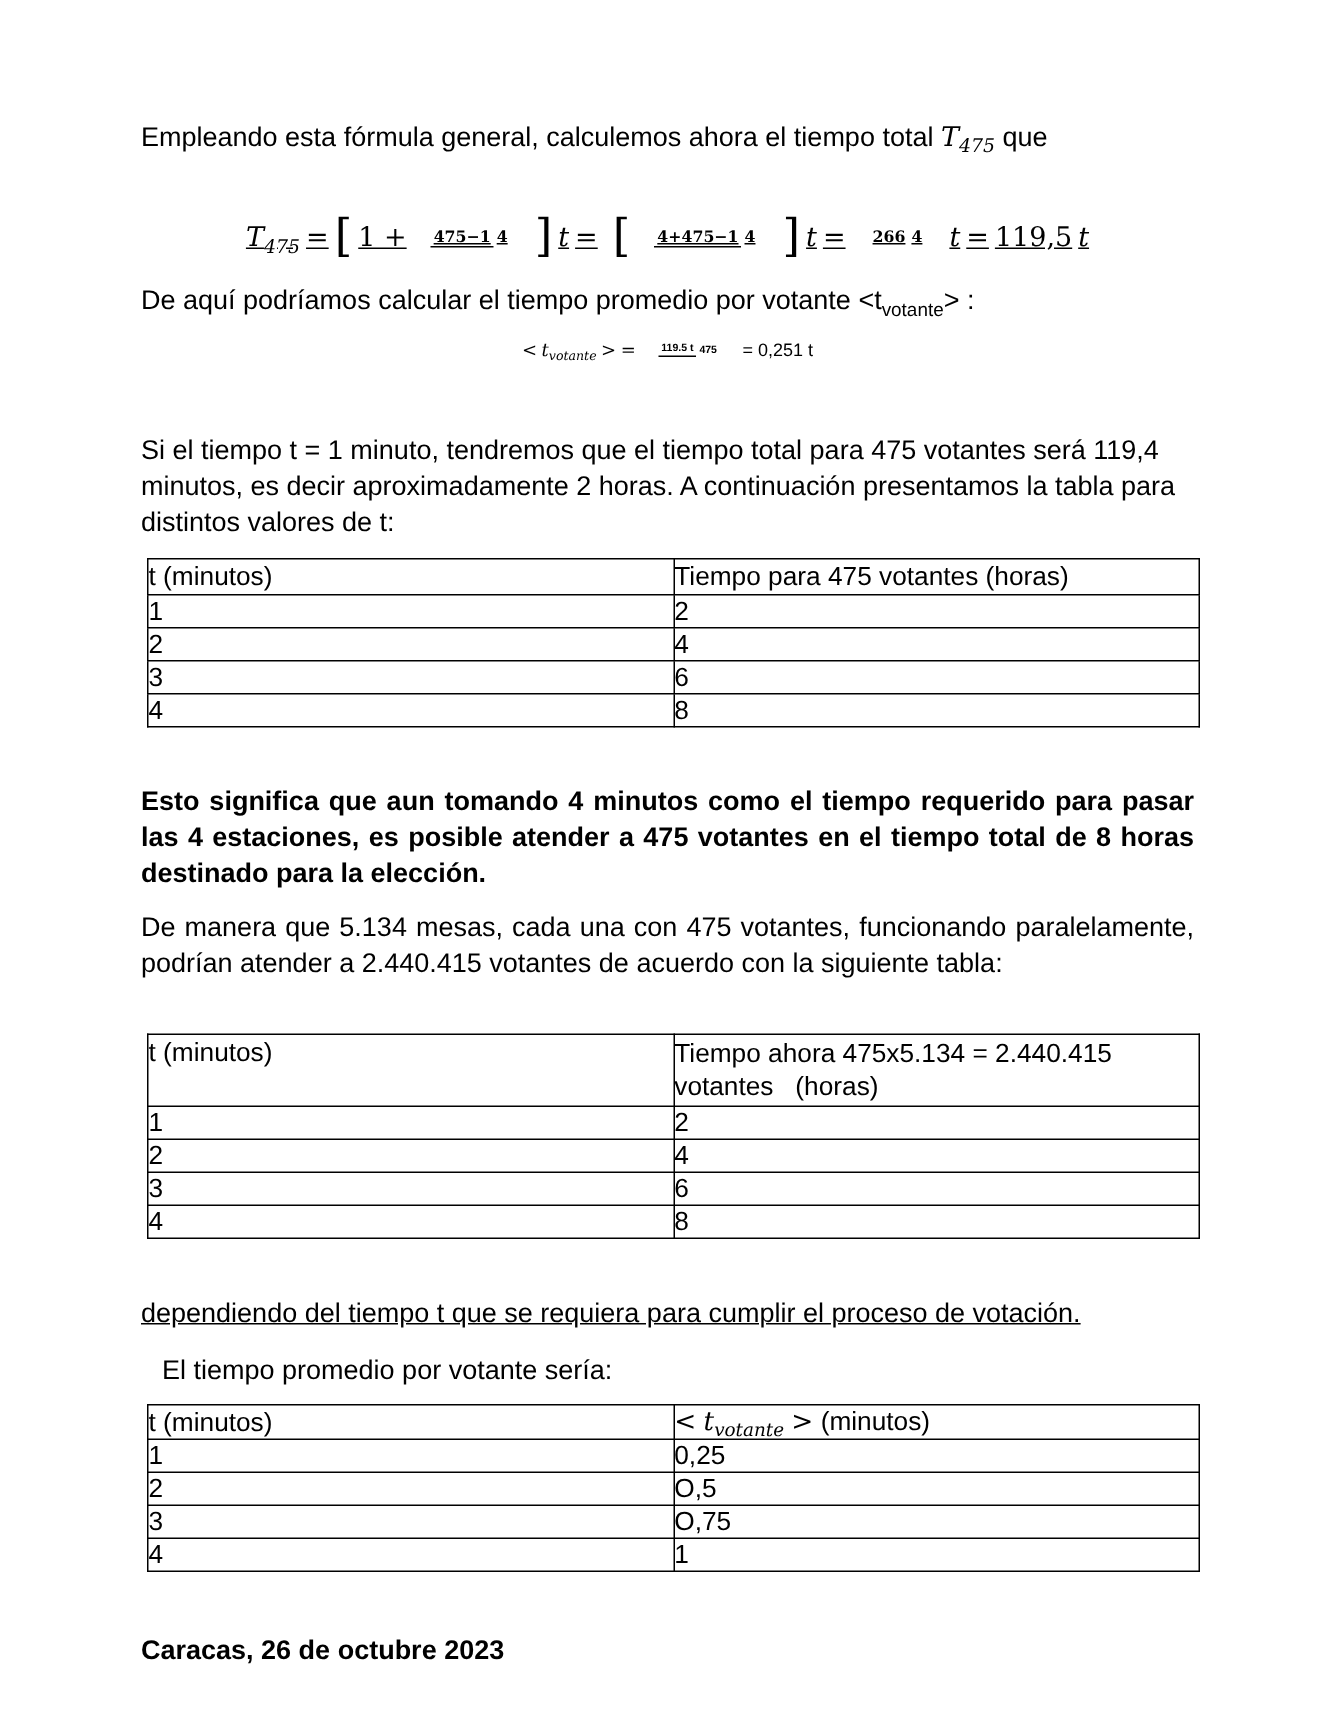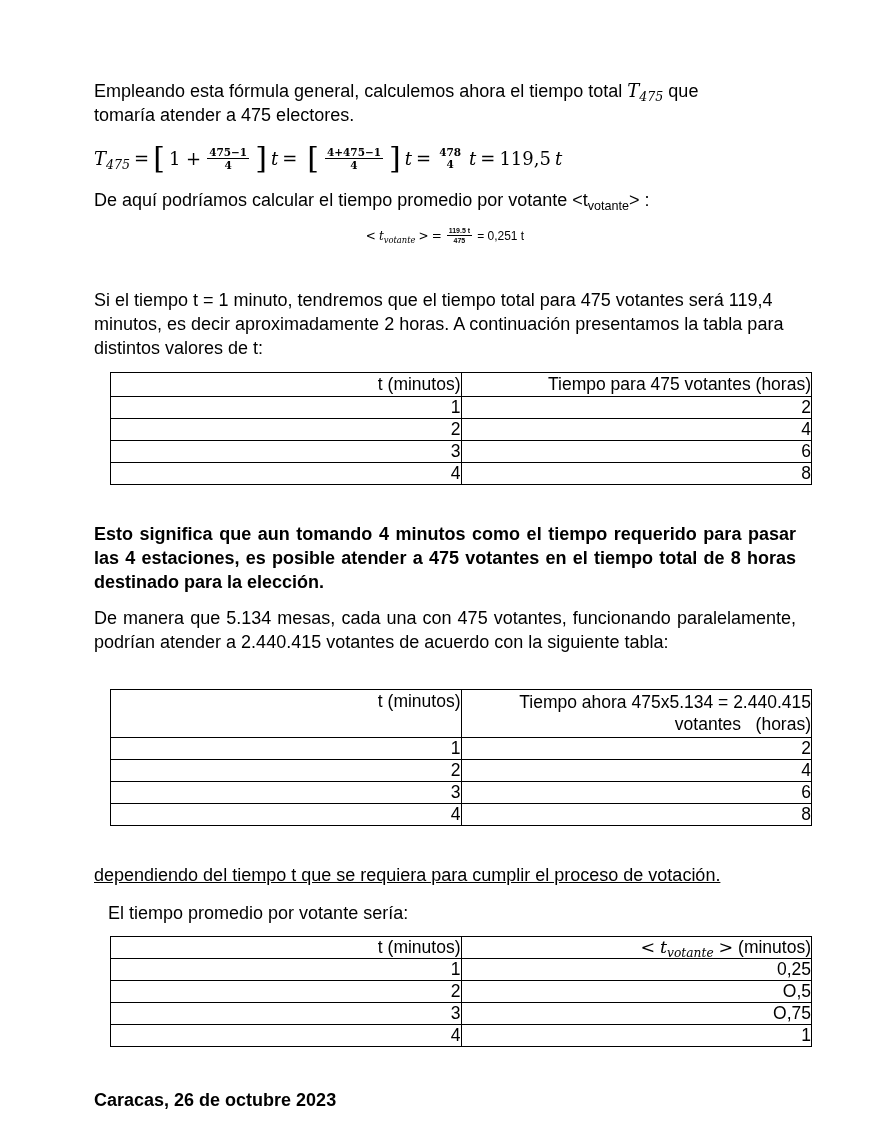--- a/index.html
+++ b/index.html
@@ -11,45 +11,44 @@
     .p { font-size: 18px; line-height: 24px; margin: 0; }
     .math { font-family: "DejaVu Serif", serif; font-style: italic; }
     .mathup { font-family: "DejaVu Serif", serif; }
     sub { font-size: 70%; vertical-align: -0.35em; line-height: 0; }
     .abs { position: absolute; }
     .justify { text-align: justify; text-align-last: left; }
     .bold { font-weight: bold; }
     .formula-main {
       position: absolute; top: 138px; left: 0; width: 702px; text-align: center;
       font-family: "DejaVu Serif", serif; font-size: 18px; height: 40px;
-      display: flex; align-items: center; gap: 4px;
+      display: flex; justify-content: center; align-items: center; gap: 4px; text-decoration: underline;
     }
-    .frac { display: inline-flex; flex-direction: column; align-items: center; vertical-align: middle; font-size: 10.5px; font-weight: bold; line-height: 12px; margin: 0 2px; }
+    .frac { display: inline-flex; flex-direction: row; align-items: center; vertical-align: middle; font-size: 10.5px; font-weight: bold; line-height: 12px; margin: 0 12px; }
     .frac .num { border-bottom: 1px solid #000; padding: 0 2px; }
     .frac .den { padding: 0 2px; }
     .bracket { font-size: 30px; line-height: 30px; font-weight: 300; }
     .formula-small {
       position: absolute; top: 226px; left: 0; width: 702px; text-align: center;
       font-size: 12px; display: flex; justify-content: center; align-items: center; gap: 3px;
     }
     .formula-small .frac { font-size: 7px; line-height: 9px; }
     table.t {
-      position: absolute; left: 16px; width: 702px; border-collapse: collapse;
-      font-size: 17.5px; text-align: right; padding-left: 13px;
+      position: absolute; left: 4px; width: 702px; border-collapse: collapse;
+      font-size: 17.5px; text-align: left; padding-left: 13px;
     }
     table.t td { border: 1px solid #000; padding: 0; height: 21px; line-height: 21px; width: 50%; }
   </style>
 </head>
 <body>
 
 <div class="page">
 
   <p class="p abs" style="top:79px; left:0; width:702px;">
     <span>Empleando esta fórmula general, calculemos ahora el tiempo total </span><span class="math"><span>T</span><sub>475</sub></span><span> que</span><br>
-    <span>tomaría atender a 475 electores.</span>
   </p>
 
   <div class="formula-main">
     <span class="math"><span>T</span><sub>475</sub></span>
     <span>=</span>
     <span class="bracket">[</span>
     <span>1 +</span>
     <span class="frac">
         <span class="num">475−1</span>
         <span class="den">4</span>
@@ -59,21 +58,21 @@
     <span>=</span>
     <span class="bracket" style="margin-left:6px;">[</span>
     <span class="frac">
         <span class="num">4+475−1</span>
         <span class="den">4</span>
       </span>
     <span class="bracket">]</span>
     <span class="math">t</span>
     <span>=</span>
     <span class="frac">
-        <span class="num" style="border-bottom:none;">478</span>
+        <span class="num" style="border-bottom:none;">266</span>
         <span class="den">4</span>
       </span>
     <span class="math">t</span>
     <span>=</span>
     <span>119,5</span>
     <span class="math">t</span>
   </div>
 
   <p class="p abs" style="top:188px; left:0; width:702px;">
     <span>De aquí podríamos calcular el tiempo promedio por votante &lt;t</span><sub>votante</sub><span>&gt; :</span>

